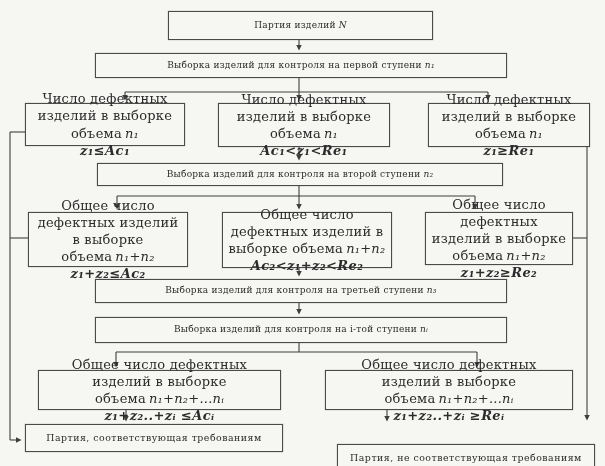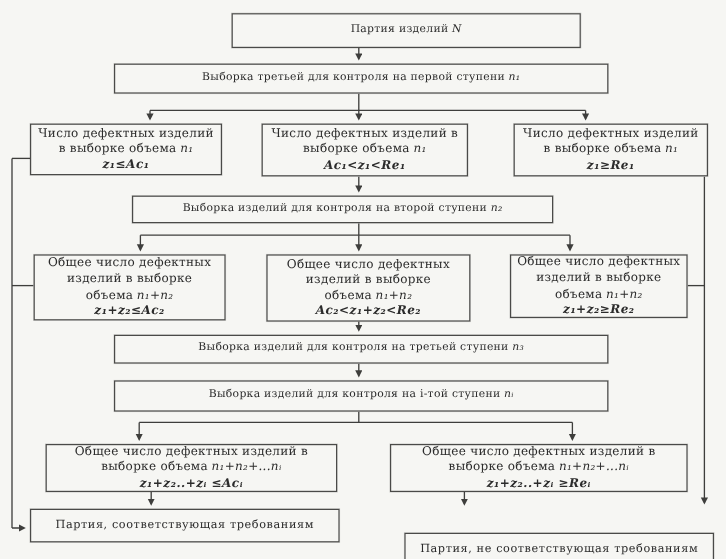--- a/index.html
+++ b/index.html
@@ -11,21 +11,21 @@
     color:#2b2b2b;
     overflow:hidden;
   }
   #wires{position:absolute;left:0;top:0;width:605px;height:466px;}
   .box{
     position:absolute;
     border:1px solid #4a4a48;
     background:#f6f6f3;
     display:flex;flex-direction:column;justify-content:center;align-items:center;
     text-align:center;
-    font-size:10px;line-height:1.32;letter-spacing:.25px;
+    font-size:13px;line-height:1.32;letter-spacing:.25px;
     padding:1px 4px;box-sizing:border-box;
     box-shadow:0 0 0 .4px rgba(60,60,60,.25);
   }
   .box .v{font-style:italic;margin-left:3px;white-space:nowrap;}
   .box .formula{display:block;font-style:italic;letter-spacing:.4px;font-weight:bold;}
   .single{font-size:9px;}
   .verdict{font-size:9.4px;letter-spacing:.5px;}
 </style>
 </head>
 <body>
@@ -70,44 +70,44 @@
       <path d="M25 132 L10 132"></path>
       <path d="M10 132 L10 440"></path>
       <path d="M28 238 L10 238"></path>
       <path d="M10 440 L20 440" marker-end="url(#arr)"></path>
 
       <path d="M587 147 L587 419" marker-end="url(#arr)"></path>
       <path d="M573 238 L587 238"></path>
     </g>
   </svg>
 
-  <div class="box single" style="left:168px;top:11px;width:291px;height:29px;margin-left:25px;">
+  <div class="box single" style="left:168px;top:11px;width:265px;height:29px;">
     <div><span>Партия изделий</span><span class="v">N</span></div>
   </div>
 
   <div class="box single" style="left:95px;top:53px;width:412px;height:25px;">
-    <div><span>Выборка третьей для контроля на первой ступени</span><span class="v">n₁</span></div>
+    <div><span>Выборка изделий для контроля на первой ступени</span><span class="v">n₁</span></div>
   </div>
 
   <div class="box" style="left:25px;top:103px;width:160px;height:43px;">
     <div><span>Число дефектных изделий в выборке объема</span><span class="v">n₁</span></div>
     <span class="formula">z₁≤Ac₁</span>
   </div>
 
   <div class="box" style="left:218px;top:103px;width:172px;height:44px;">
     <div><span>Число дефектных изделий в выборке объема</span><span class="v">n₁</span></div>
     <span class="formula">Ac₁&lt;z₁&lt;Re₁</span>
   </div>
 
   <div class="box" style="left:428px;top:103px;width:162px;height:44px;">
     <div><span>Число дефектных изделий в выборке объема</span><span class="v">n₁</span></div>
     <span class="formula">z₁≥Re₁</span>
   </div>
 
-  <div class="box single" style="left:97px;top:163px;width:351px;height:23px;margin-left:13px;">
+  <div class="box single" style="left:97px;top:163px;width:406px;height:23px;">
     <div><span>Выборка изделий для контроля на второй ступени</span><span class="v">n₂</span></div>
   </div>
 
   <div class="box" style="left:28px;top:212px;width:160px;height:55px;">
     <div><span>Общее число дефектных изделий в выборке объема</span><span class="v">n₁+n₂</span></div>
     <span class="formula">z₁+z₂≤Ac₂</span>
   </div>
 
   <div class="box" style="left:222px;top:212px;width:170px;height:56px;">
     <div><span>Общее число дефектных изделий в выборке объема</span><span class="v">n₁+n₂</span></div>

